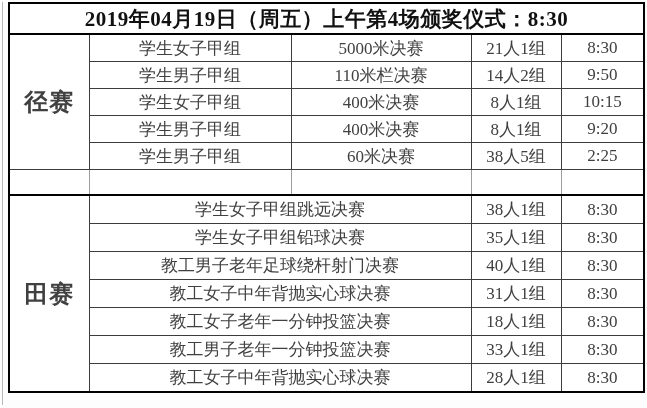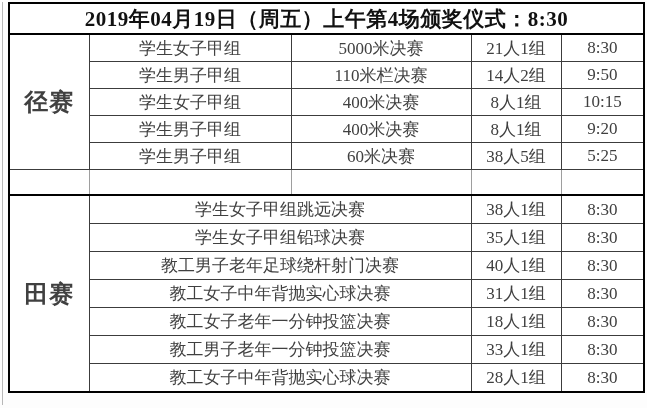--- a/index.html
+++ b/index.html
@@ -124,21 +124,21 @@
     <tr class="track-row">
       <td>学生男子甲组</td>
       <td>400米决赛</td>
       <td>8人1组</td>
       <td>9:20</td>
     </tr>
     <tr class="track-row">
       <td>学生男子甲组</td>
       <td>60米决赛</td>
       <td>38人5组</td>
-      <td>5:25</td>
+      <td>2:25</td>
     </tr>
 
     <tr class="spacer-row">
       <td></td>
       <td></td>
       <td></td>
       <td></td>
       <td></td>
     </tr>
 

